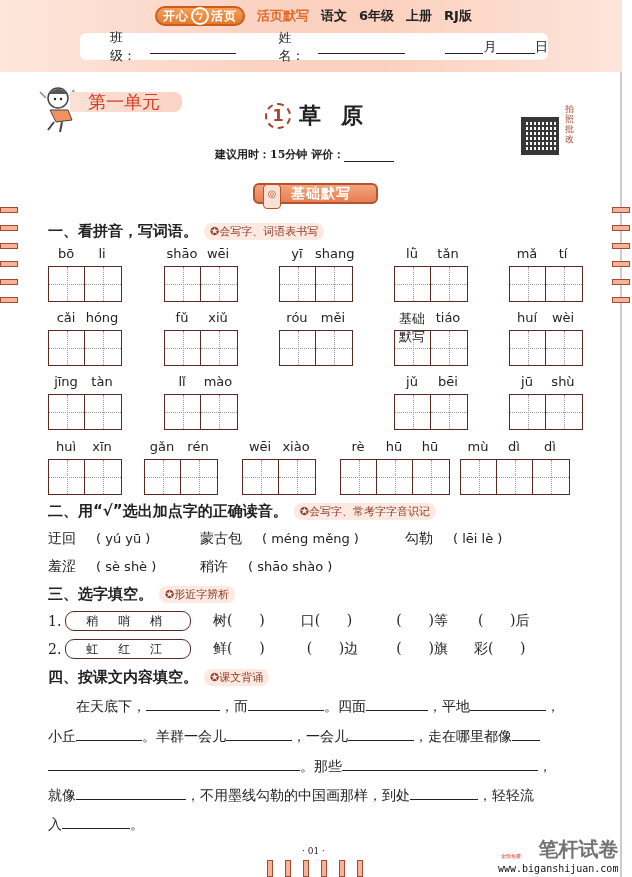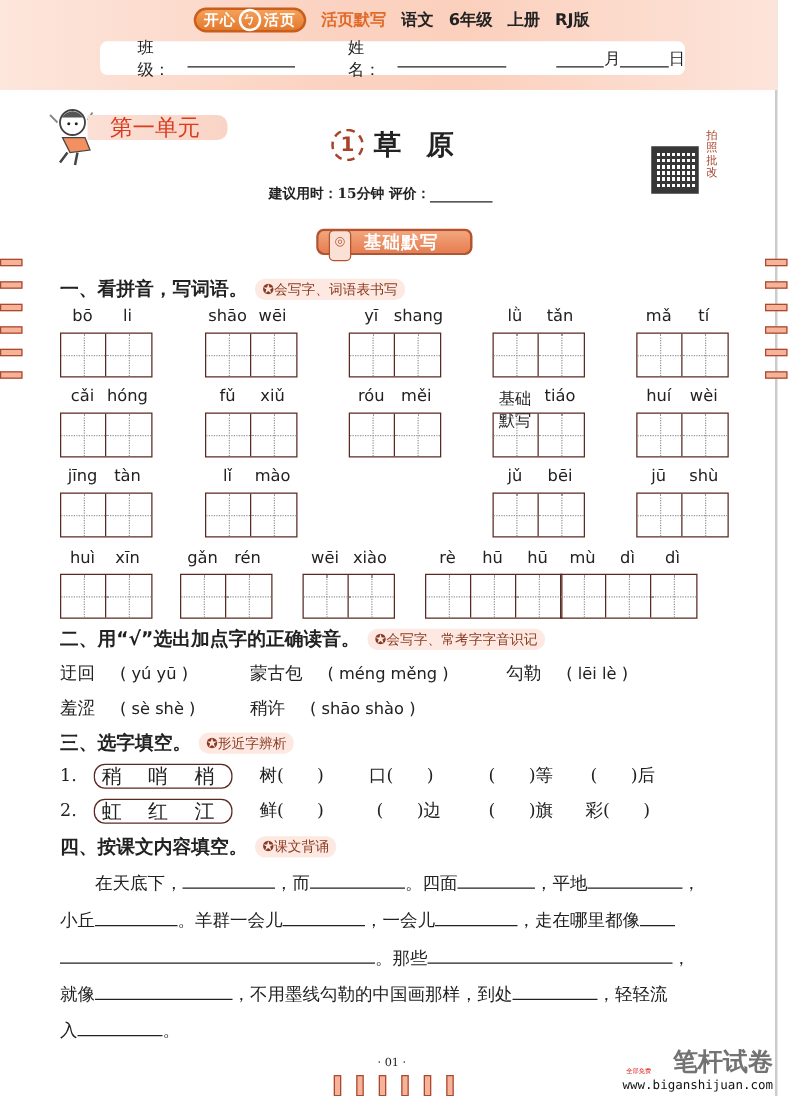--- a/index.html
+++ b/index.html
@@ -60,21 +60,21 @@
   .box::after { content: ""; position: absolute; top: 0; bottom: 0; left: 50%; border-left: 1px dotted #999; }
 
   
   .q2-row { position: absolute; left: 48px; font-size: 14px; display: flex; }
   .q2-item { display: inline-block; }
   .q2-item .w { font-family: "DejaVu Serif", serif; text-align: right; }
   .q2-item .py { font-size: 13px; margin: 0 20px; }
 
   
   .q3-row { position: absolute; left: 48px; font-size: 14px; display: flex; align-items: center; font-family: "DejaVu Serif", serif; }
-  .q3-opts { border: 1.5px solid #5a2a22; border-radius: 9px; padding: 0 5px; margin-left: 14px; height: 20px; line-height: 18px; letter-spacing: 8px; font-size: 16px; }
+  .q3-opts { border: 1.5px solid #5a2a22; border-radius: 9px; padding: 0 20px; margin-left: 4px; height: 20px; line-height: 18px; letter-spacing: 8px; font-size: 12px; }
   .q3-blank { margin-left: 22px; white-space: pre; }
 
   
   .q4-line { position: absolute; left: 48px; font-size: 14px; font-family: "DejaVu Serif", serif; white-space: nowrap; }
   .blank { display: inline-block; border-bottom: 1px solid #222; height: 14px; vertical-align: baseline; }
 
   .page-num { position: absolute; left: 302px; top: 846px; font-size: 9px; font-family: "DejaVu Serif", serif; }
   .bottom-bars { position: absolute; left: 267px; top: 860px; display: flex; gap: 12px; }
   .bottom-bars .bb { width: 6px; height: 17px; background: #f7b39a; border: 1px solid #a84a32; }
 
@@ -342,21 +342,21 @@
           <span>rè</span>
           <span>hū</span>
           <span>hū</span>
         </div>
         <div class="boxes">
           <div class="box"></div>
           <div class="box"></div>
           <div class="box"></div>
         </div>
       </div>
-    <div class="word" style="left:400px">
+    <div class="word" style="left:412px">
         <div class="pinyin">
           <span>mù</span>
           <span>dì</span>
           <span>dì</span>
         </div>
         <div class="boxes">
           <div class="box"></div>
           <div class="box"></div>
           <div class="box"></div>
         </div>

